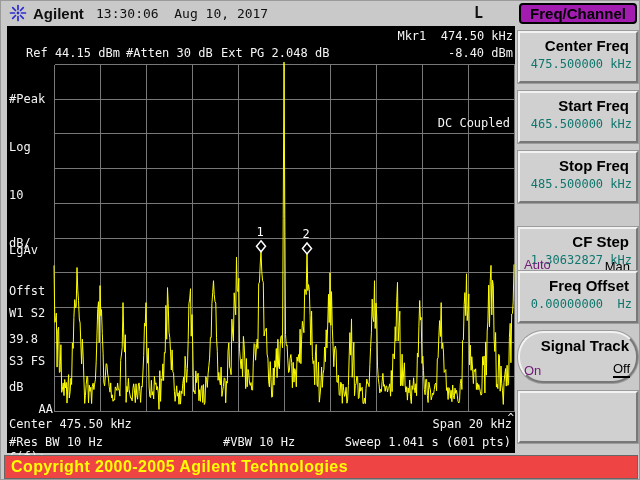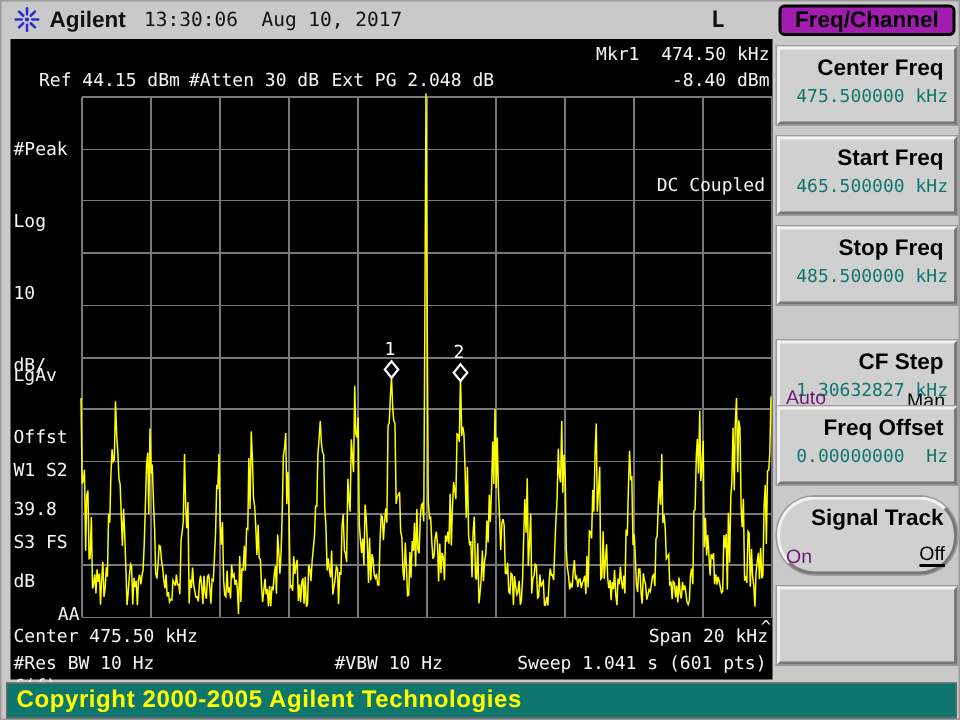--- a/index.html
+++ b/index.html
@@ -27,21 +27,21 @@
   .btn { position:absolute; left:517px; width:120px; height:52px; background:#d0d0d0;
          border:2px solid; border-color:#f2f2f2 #787878 #787878 #f2f2f2;
          box-shadow:0 0 0 1px #9b9b9b;padding-left:20px; }
   .btn .t { position:absolute; top:4px; right:7px; font:bold 15px "Liberation Sans",sans-serif; color:#000; white-space:pre; }
   .btn .v { position:absolute; top:24px; right:4px; font:12px "DejaVu Sans Mono",monospace; color:#0f766e; white-space:pre; }
   .btn .tl { position:absolute; bottom:3px; left:4px; font:13px "Liberation Sans",sans-serif; color:#701a75; }
   .btn .tr { position:absolute; bottom:3px; right:6px; font:13px "Liberation Sans",sans-serif; color:#000; }
   .u { border-bottom:2px solid #000; }
 
   
-  .footer { position:absolute; left:3px; top:454px; width:634px; height:24px; background:#0f766e;
+  .footer { position:absolute; left:3px; top:454px; width:634px; height:24px; background:#ef4444;
             border:1px solid #666; }
   .footer span { position:absolute; left:6px; top:2px; color:#ffff00;
                  font:bold 16px "Liberation Sans",sans-serif; letter-spacing:.4px; }
 </style>
 </head>
 <body>
 
 <div class="root">
 
   <svg class="spark" viewBox="0 0 18 18">

